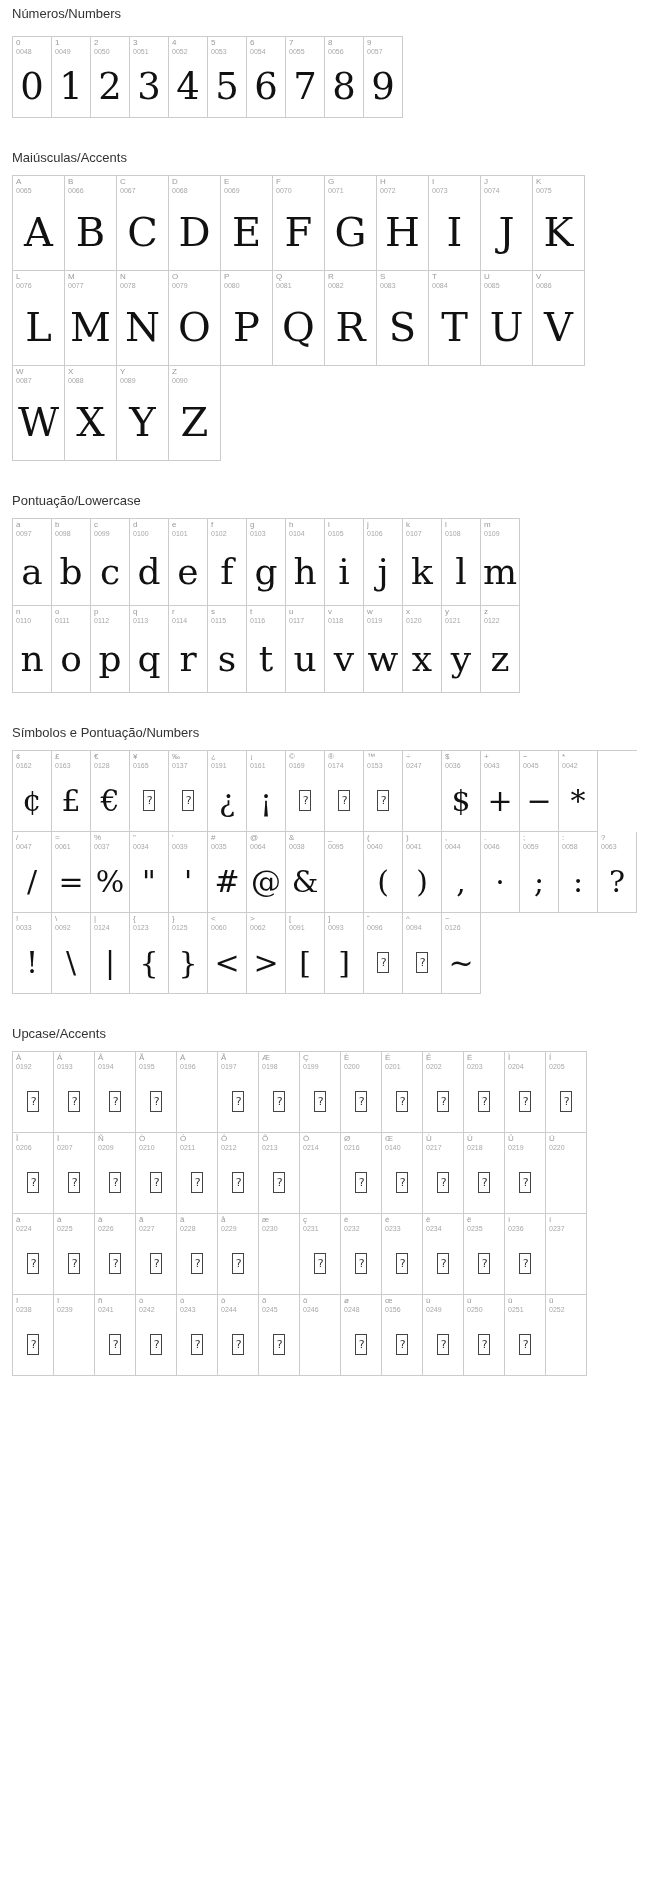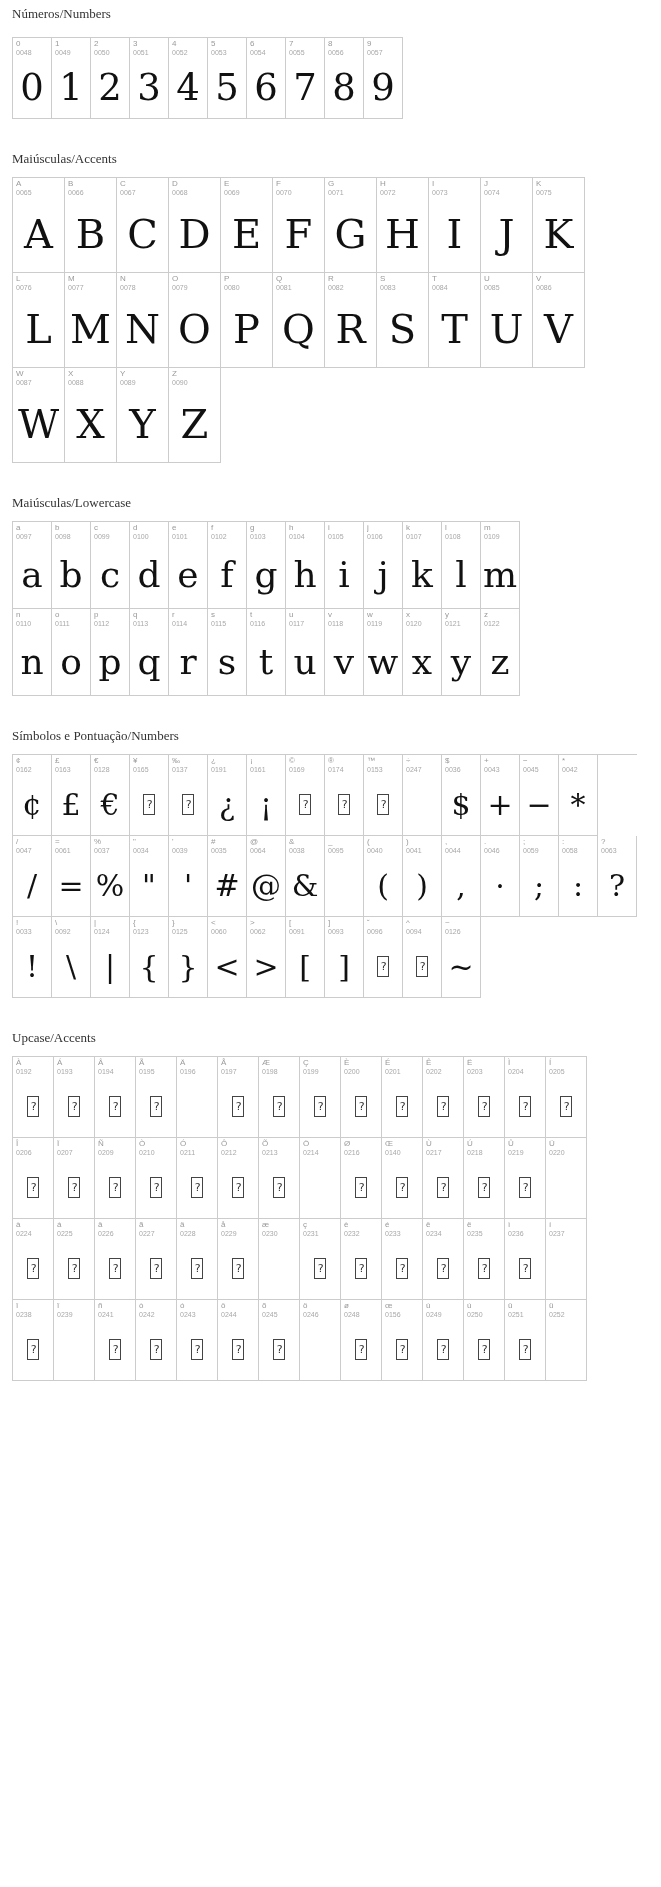--- a/index.html
+++ b/index.html
@@ -18,21 +18,21 @@
     padding: 0 0 20px 0;
   }
   .section {
     margin: 0 0 26px 0;
   }
   .section-title {
     font-size: 13px;
     color: #333333;
     margin: 0 0 10px 12px;
     padding-top: 6px;
-    font-family: Liberation Serif, serif;
+    font-family: Liberation Sans, sans-serif;
   }
   .grid {
     margin-left: 12px;
     border-left: 1px solid #cccccc;
     border-top: 1px solid #cccccc;
     display: inline-block;
     background: #ffffff;
   }
   .row {
     display: flex;
@@ -356,21 +356,21 @@
             <div class="glyph">Y</div>
           </div>
           <div class="cell">
             <div class="hdr">
               <span class="ch-name">Z</span>
               <span class="ch-code">0090</span>
             </div>
             <div class="glyph">Z</div>
           </div>
         </div></div></div>
-    <div class="section"><div class="section-title">Maiúsculas/Lowercase</div><div class="grid g-low"><div class="row">
+    <div class="section"><div class="section-title">Pontuação/Lowercase</div><div class="grid g-low"><div class="row">
           <div class="cell">
             <div class="hdr">
               <span class="ch-name">a</span>
               <span class="ch-code">0097</span>
             </div>
             <div class="glyph">a</div>
           </div>
           <div class="cell">
             <div class="hdr">
               <span class="ch-name">b</span>

